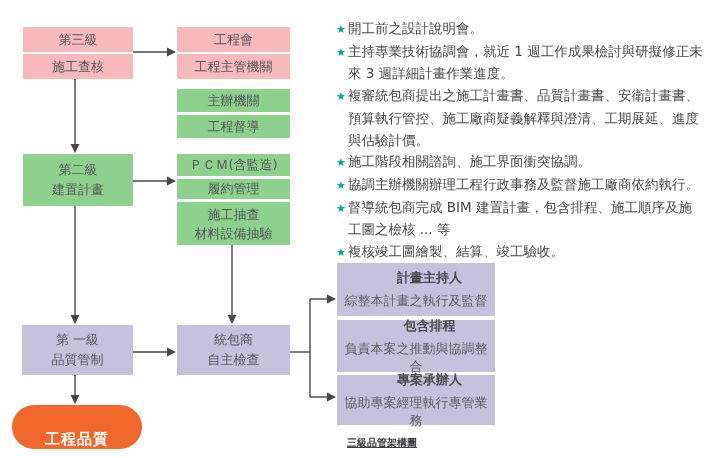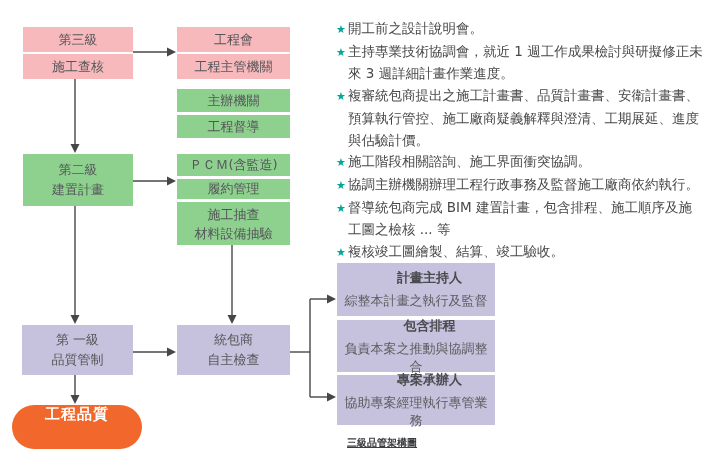--- a/index.html
+++ b/index.html
@@ -8,21 +8,21 @@
   .stage{position:absolute;left:0;top:12px;width:582px;height:458px;margin-left:10px;}
   svg.connectors{position:absolute;left:0;top:0;pointer-events:none;}
   .box{position:absolute;display:flex;align-items:center;justify-content:center;
        color:var(--text_gray);font-size:13px;text-align:center;box-sizing:border-box;}
   .pink{background:var(--pink);}
   .green{background:var(--green);}
   .lav{background:var(--lavender);}
   .two-line{flex-direction:column;gap:2px;}
   .pre{white-space:pre-line;line-height:19px;}
   .pill{position:absolute;background:var(--orange);border-radius:22px;
-        display:flex;align-items:flex-start;justify-content:center;
+        display:flex;align-items:flex-end;justify-content:center;
         color:#ffffff;font-weight:bold;font-size:15px;letter-spacing:1px;}
   .role{flex-direction:column;gap:5px;padding:4px 2px;}
   .role .r-title{font-size:13px;color:#4a4b4e;font-weight:bold;padding-left:27px;}
   .role .r-desc{font-size:13px;color:#5c5d60;}
   .notes{position:absolute;left:326px;top:6px;width:382px;margin:0;padding:0;
          list-style:none;font-size:13.5px;color:#48484b;}
   .notes li{padding-left:12px;line-height:21.7px;}
   .notes .star{display:inline-block;width:12px;margin-left:-12px;
                color:var(--star_teal);font-size:11px;}
   .notes .note-text{white-space:pre-line;}

